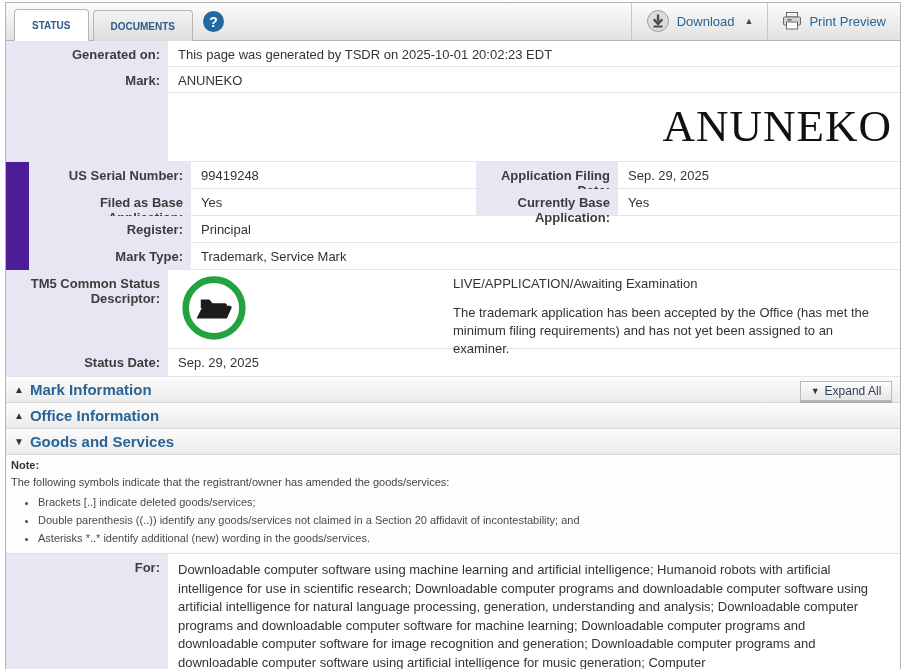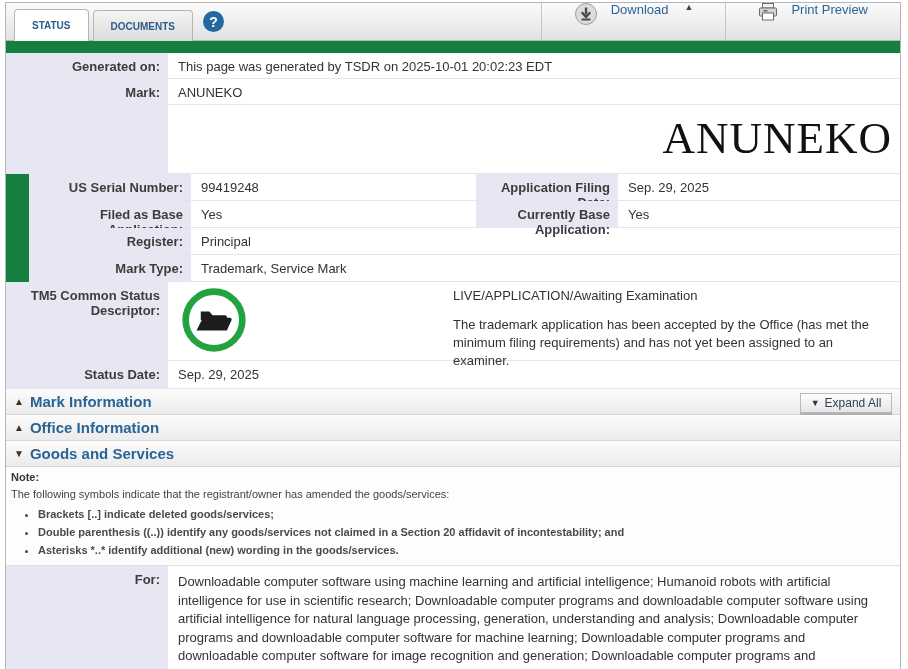--- a/index.html
+++ b/index.html
@@ -34,27 +34,27 @@
   .tab.active { background:#fff; border-bottom:1px solid #fff; margin-left:8px; }
   .tab.inactive { background:linear-gradient(#f4f4f4,#dcdcdc); height:31px; border-bottom:none; margin-left:4px; }
   .help-circle {
     width:21px; height:21px; border-radius:50%;
     background:#2368a0; color:#fff; font-weight:bold; font-size:14px;
     display:flex; align-items:center; justify-content:center;
     margin:0 0 8px 10px; cursor:pointer;
   }
   .toolbar-right { margin-left:auto; display:flex; align-items:stretch; height:38px; }
   .tgroup {
-    display:flex; gap:13px;
-    padding:0 32px; border-left:1px solid #c6c6c6; cursor:pointer;
+    display:flex; align-items:center; gap:7px;
+    padding:0 14px; border-left:1px solid #c6c6c6; cursor:pointer;
   }
   .tool-label { color:#2a6496; font-size:13px; }
   .caret-up { font-size:9px; color:#444; margin-left:3px; }
   
-  .content { flex:1; overflow:hidden; background:#15803d; padding-top:12px; }
+  .content { flex:1; overflow:hidden; background:#4c1d95; padding-top:0; }
   .r { display:flex; border-bottom:1px solid #e4e4ec; background:#fff; }
   .lbl {
     width:162px; flex:none; background:#e7e7f4;
     font-weight:bold; color:#3c3c3c; text-align:right;
     padding:6px 8px 0 2px; line-height:15px;
   }
   .val { padding:6px 8px 0 10px; color:#333; line-height:15px; }
   .val1 { width:285px; flex:none; }
   .lbl2 {
     width:142px; flex:none; background:#e7e7f4;
@@ -91,21 +91,21 @@
     background:linear-gradient(#fdfdfd,#e6e6e6);
     border:1px solid #b9b9b9; box-shadow:0 2px 0 #b0b0b0;
     display:flex; align-items:center; justify-content:center; gap:5px;
     font-size:12px; font-weight:normal; color:#31415c; cursor:pointer;
   }
   .expand-all .tri { margin-right:0; font-size:9px; }
   
   .note { background:#fdfdfd; padding:4px 8px 3px 5px; color:#444; font-size:11px; border-bottom:1px solid #e0e0e0; }
   .note-title { font-weight:bold; color:#333; margin-bottom:3px; }
   .note-intro { margin-bottom:2px; line-height:17px; }
-  .note ul { margin:2px 0 3px 27px; padding:0;font-weight:bold; }
+  .note ul { margin:2px 0 3px 27px; padding:0; }
   .note li { line-height:18px; color:#4a4a4a; }
   
   .for-row { flex:1; border-bottom:none; }
   .for-val { flex:1; padding:7px 12px 0 10px; line-height:18.5px; }
 </style>
 </head>
 <body>
 
 <div class="frame">
 

